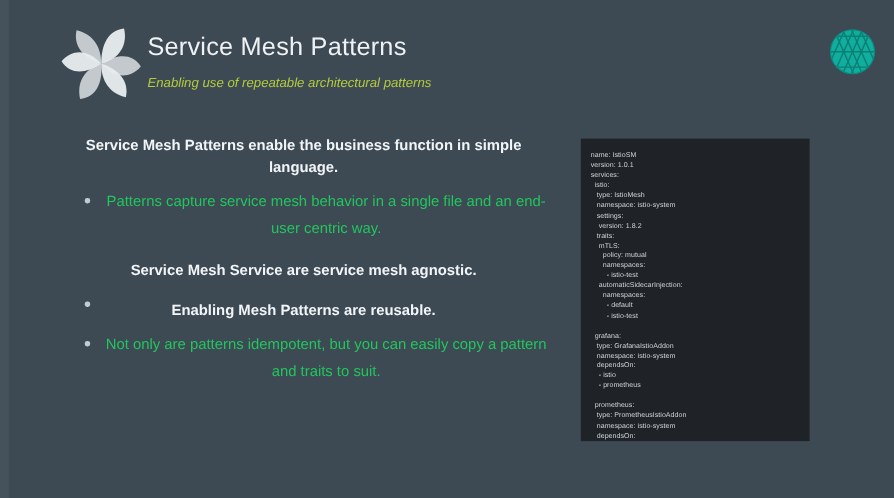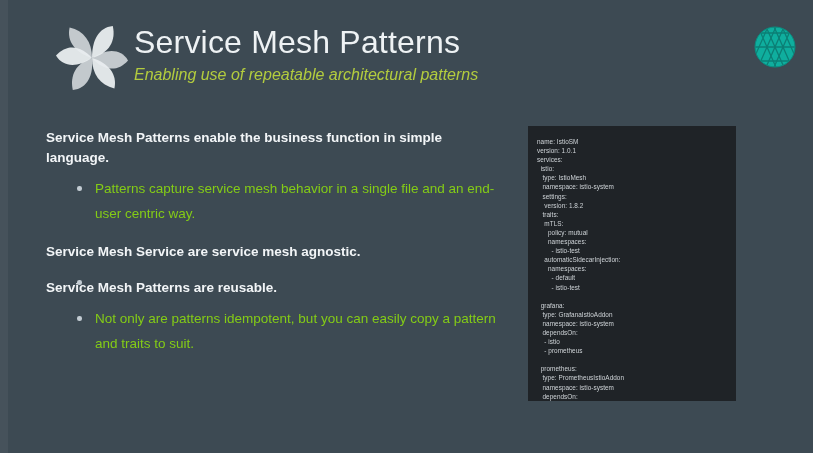--- a/index.html
+++ b/index.html
@@ -41,48 +41,49 @@
     position: absolute;
     left: 52px; top: 18px;
     width: 80px; height: 80px;
   }
 
   #title-block {
     position: absolute;
     left: 134px; top: 22px;
   }
   #slide-title {
-    font-size: 32px;
+    font-size: 23px;
     font-weight: 300;
     color: #eef2f4;
     letter-spacing: 0.2px;
     line-height: 40px;
     white-space: nowrap;
   }
   #slide-subtitle {
-    font-size: 16px;
+    font-size: 12px;
     font-style: italic;
     font-weight: 400;
     color: #b3cc3e;
     line-height: 22px;
     margin-top: 2px;
     white-space: nowrap;
   }
 
   #brand-orb {
     position: absolute;
     left: 752px; top: 24px;
     width: 46px; height: 46px;
   }
 
   
   #content-column {
     position: absolute;
-    left: 46px; top: 128px;
+    left: 46px; top: 122px;
     width: 460px;
+    text-align: center;
   }
 
   .section { margin-bottom: 16px; }
   .section:last-child { margin-bottom: 0; }
 
   .section-heading {
     font-size: 13.5px;
     font-weight: bold;
     color: #f2f5f7;
     line-height: 20px;
@@ -91,21 +92,21 @@
 
   .bullet-list {
     list-style: none;
     margin: 0;
     padding: 0;
   }
   .bullet-item {
     position: relative;
     padding-left: 41px;
     font-size: 13.5px;
-    color: #84cc16;
+    color: #22c55e;
     line-height: 25px;
     margin: 8px;
   }
   .bullet-dot {
     position: absolute;
     left: 23px;
     top: 10px;
     width: 4.5px;
     height: 4.5px;
     border-radius: 50%;
@@ -192,21 +193,21 @@
     <div class="section">
       <p class="section-heading">Service Mesh Service are service mesh agnostic.</p>
       <ul class="bullet-list">
         <li class="bullet-item">
           <span class="bullet-dot"></span>
         </li>
       </ul>
     </div>
 
     <div class="section">
-      <p class="section-heading">Service Mesh Patterns are reusable.</p>
+      <p class="section-heading">Enabling Mesh Patterns are reusable.</p>
       <ul class="bullet-list">
         <li class="bullet-item">
           <span class="bullet-dot"></span>
           <span>Not only are patterns idempotent, but you can easily copy a pattern and traits to suit.</span>
         </li>
       </ul>
     </div>
 
   </div>
 

